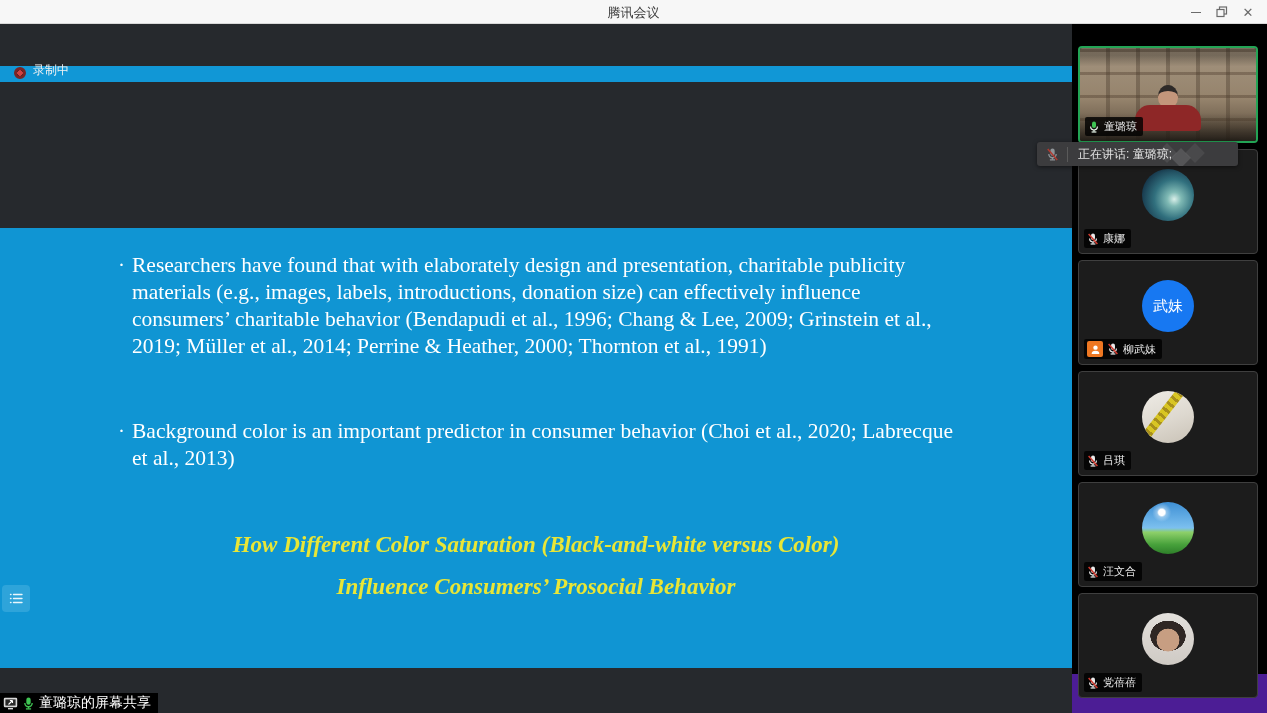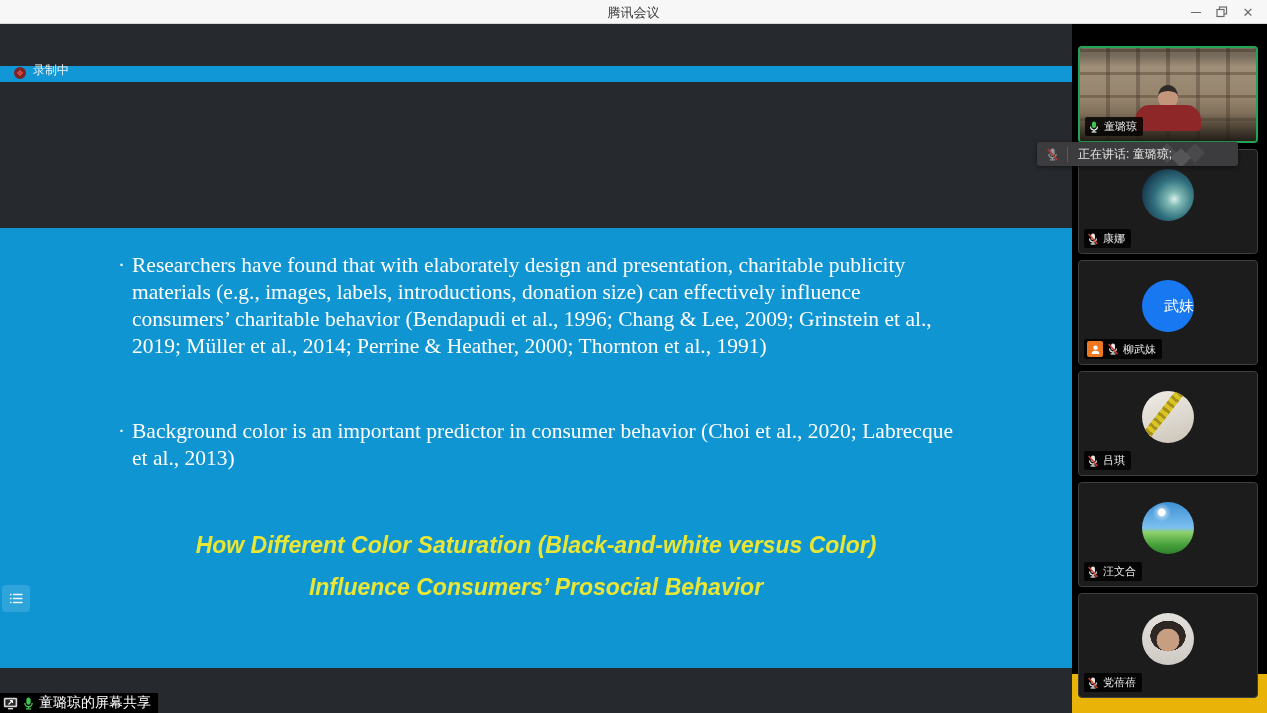--- a/index.html
+++ b/index.html
@@ -1,18 +1,18 @@
 <!DOCTYPE html>
 <html><head>
 <meta charset="utf-8">
 <style>
   * { margin:0; padding:0; box-sizing:border-box; }
   html,body { width:1267px; height:713px; overflow:hidden; background:#000;
               font-family:"Liberation Sans","DejaVu Sans",sans-serif; }
-  .app { position:relative; width:1267px; height:713px; background:#eab308; overflow:hidden; }
+  .app { position:relative; width:1267px; height:713px; background:#4c1d95; overflow:hidden; }
 
   
   .titlebar { position:absolute; top:0; left:0; width:1267px; height:24px; background:#f7f7f7;
               border-bottom:1px solid #d9d9d9; }
   .titlebar-title { position:absolute; left:0; right:0; top:4px; text-align:center;
                     font-size:13px; color:#3a3a3a; }
   .win-controls { position:absolute; right:6px; top:0; height:24px; display:flex; align-items:center; }
   .win-btn { width:26px; height:24px; display:flex; align-items:center; justify-content:center;
              color:#6b6b6b; font-size:12px; cursor:default; }
   .glyph-min { display:inline-block; width:10px; height:0; border-top:1.6px solid #6b6b6b; }
@@ -29,21 +29,21 @@
   .slide-title  { position:absolute; top:48px; left:118px; font-family:"Liberation Serif","DejaVu Serif",serif;
                   font-weight:400; font-size:41px; line-height:1.05; color:#2e9bd8; }
   .slide-blue   { position:absolute; top:204px; left:0; width:100%; height:440px; background:#1095d3; }
   .bullet-list  { position:absolute; top:24px; left:118px; width:835px;
                   font-family:"Liberation Serif","DejaVu Serif",serif; font-size:21.5px;
                   line-height:27px; color:#ffffff; }
   .bullet-item  { position:relative; padding-left:14px; }
   .bullet-item + .bullet-item { margin-top:58px; }
   .bullet-dot   { position:absolute; left:0; top:0; font-size:21px; }
   .highlight-block { position:absolute; top:296px; left:0; width:100%; text-align:center;
-                     font-family:Liberation Sans, sans-serif; font-style:italic; font-weight:bold;
+                     font-family:Liberation Serif, serif; font-style:italic; font-weight:bold;
                      font-size:23px; line-height:42px; color:#e9e636; }
 
   
   .record-indicator { position:absolute; top:38px; left:14px; display:flex; align-items:flex-end; gap:7px; z-index:5; }
   .record-dot { width:12px; height:12px; border-radius:50%; border:3px solid #7a2526;
                 background:radial-gradient(circle,#cf4343 0 2.6px,#3a1414 3px); }
   .record-label { font-size:12px; color:#f2f2f2; }
 
   
   .sidebar-toggle { position:absolute; left:2px; top:561px; width:28px; height:27px; border:none;
@@ -66,21 +66,21 @@
   .toast-marks i { position:absolute; width:14px; height:14px; transform:rotate(45deg);
                    background:rgba(255,255,255,.08); }
   .toast-marks i:nth-child(2){ left:14px; top:5px; background:rgba(255,255,255,.13); }
   .toast-marks i:nth-child(3){ left:28px; top:0; background:rgba(255,255,255,.07); }
 
   
   .tile { position:relative; width:180px; height:105px; margin-bottom:6px; background:#1c1c1c;
           border:1px solid #3f3f3f; border-radius:4px; }
   .tile.speaking { height:97px; border:2px solid #23a455; }
   .avatar { position:absolute; left:50%; top:44%; width:52px; height:52px; border-radius:50%;
-            transform:translate(-50%,-50%); display:flex; align-items:center; justify-content:flex-end;
+            transform:translate(-50%,-50%); display:flex; align-items:center; justify-content:center;
             overflow:hidden; background:#444; }
   .avatar-label { font-size:15px; color:#fff; }
   .tile:not(.kind-video) .video-scene { display:none; }
 
   .av-night { background:radial-gradient(circle at 62% 58%, #d9efe9 0%, #7fb9b4 16%, #31707e 45%, #17394d 75%, #0e2435 100%); }
   .av-shirt { background:linear-gradient(160deg,#efece6 0%,#ddd8cf 55%,#c9c2b6 100%); }
   .av-shirt::after { content:""; position:absolute; left:12px; top:-6px; width:9px; height:70px;
                      transform:rotate(38deg); background:repeating-linear-gradient(0deg,#d8c523 0 4px,#a8901c 4px 7px); }
   .av-portrait { background:
       radial-gradient(circle at 50% 52%, #c79e82 0 30%, rgba(0,0,0,0) 31%),

